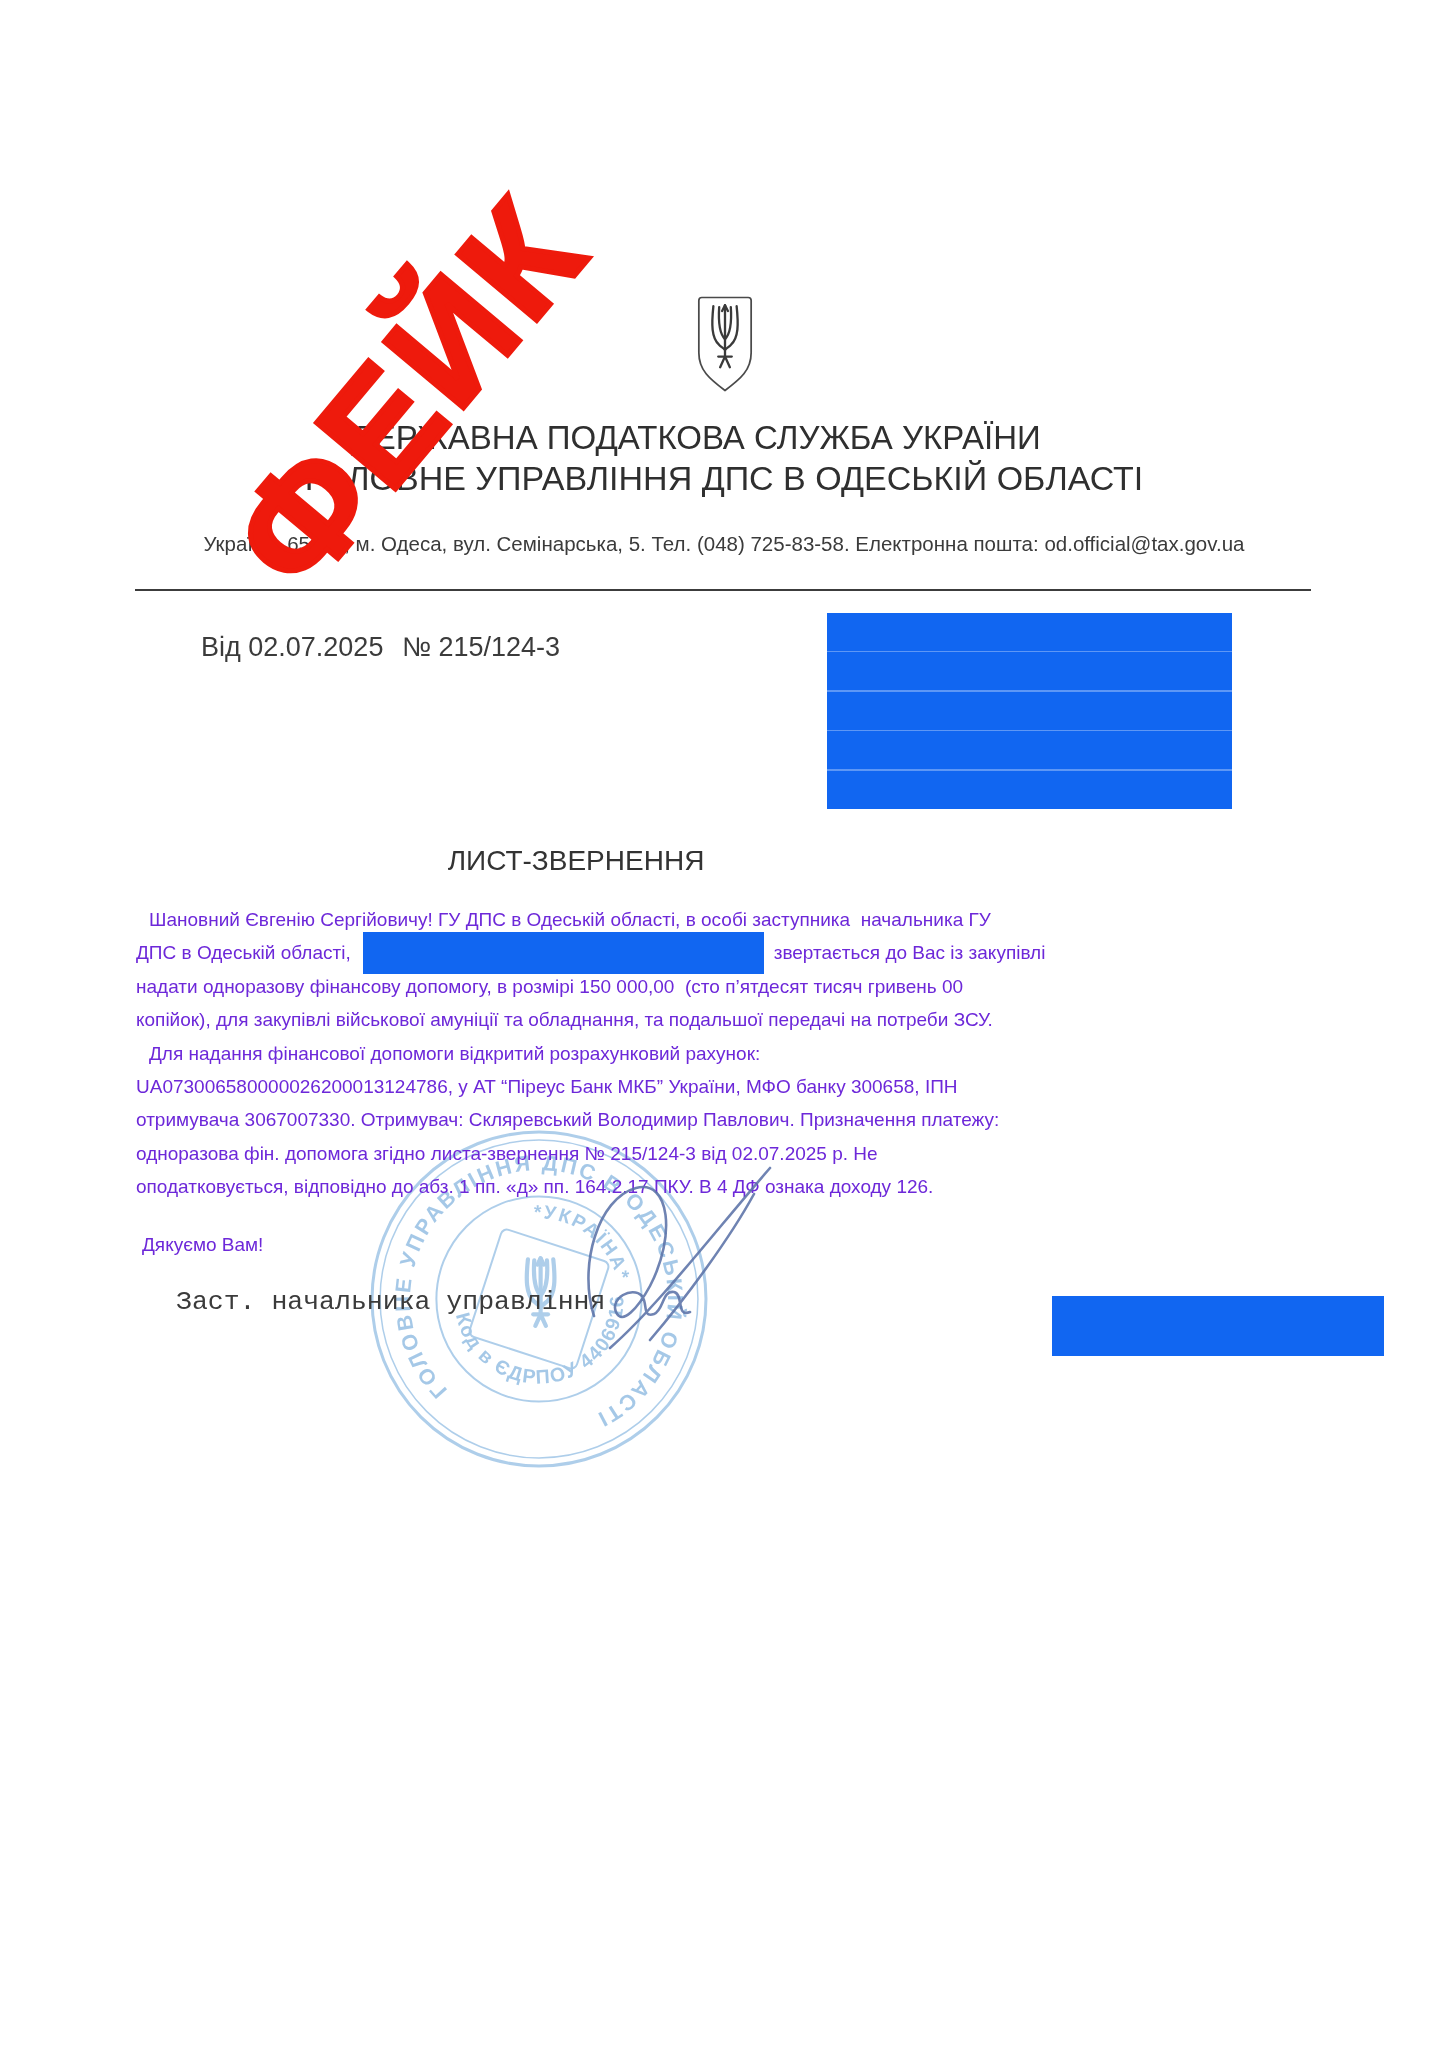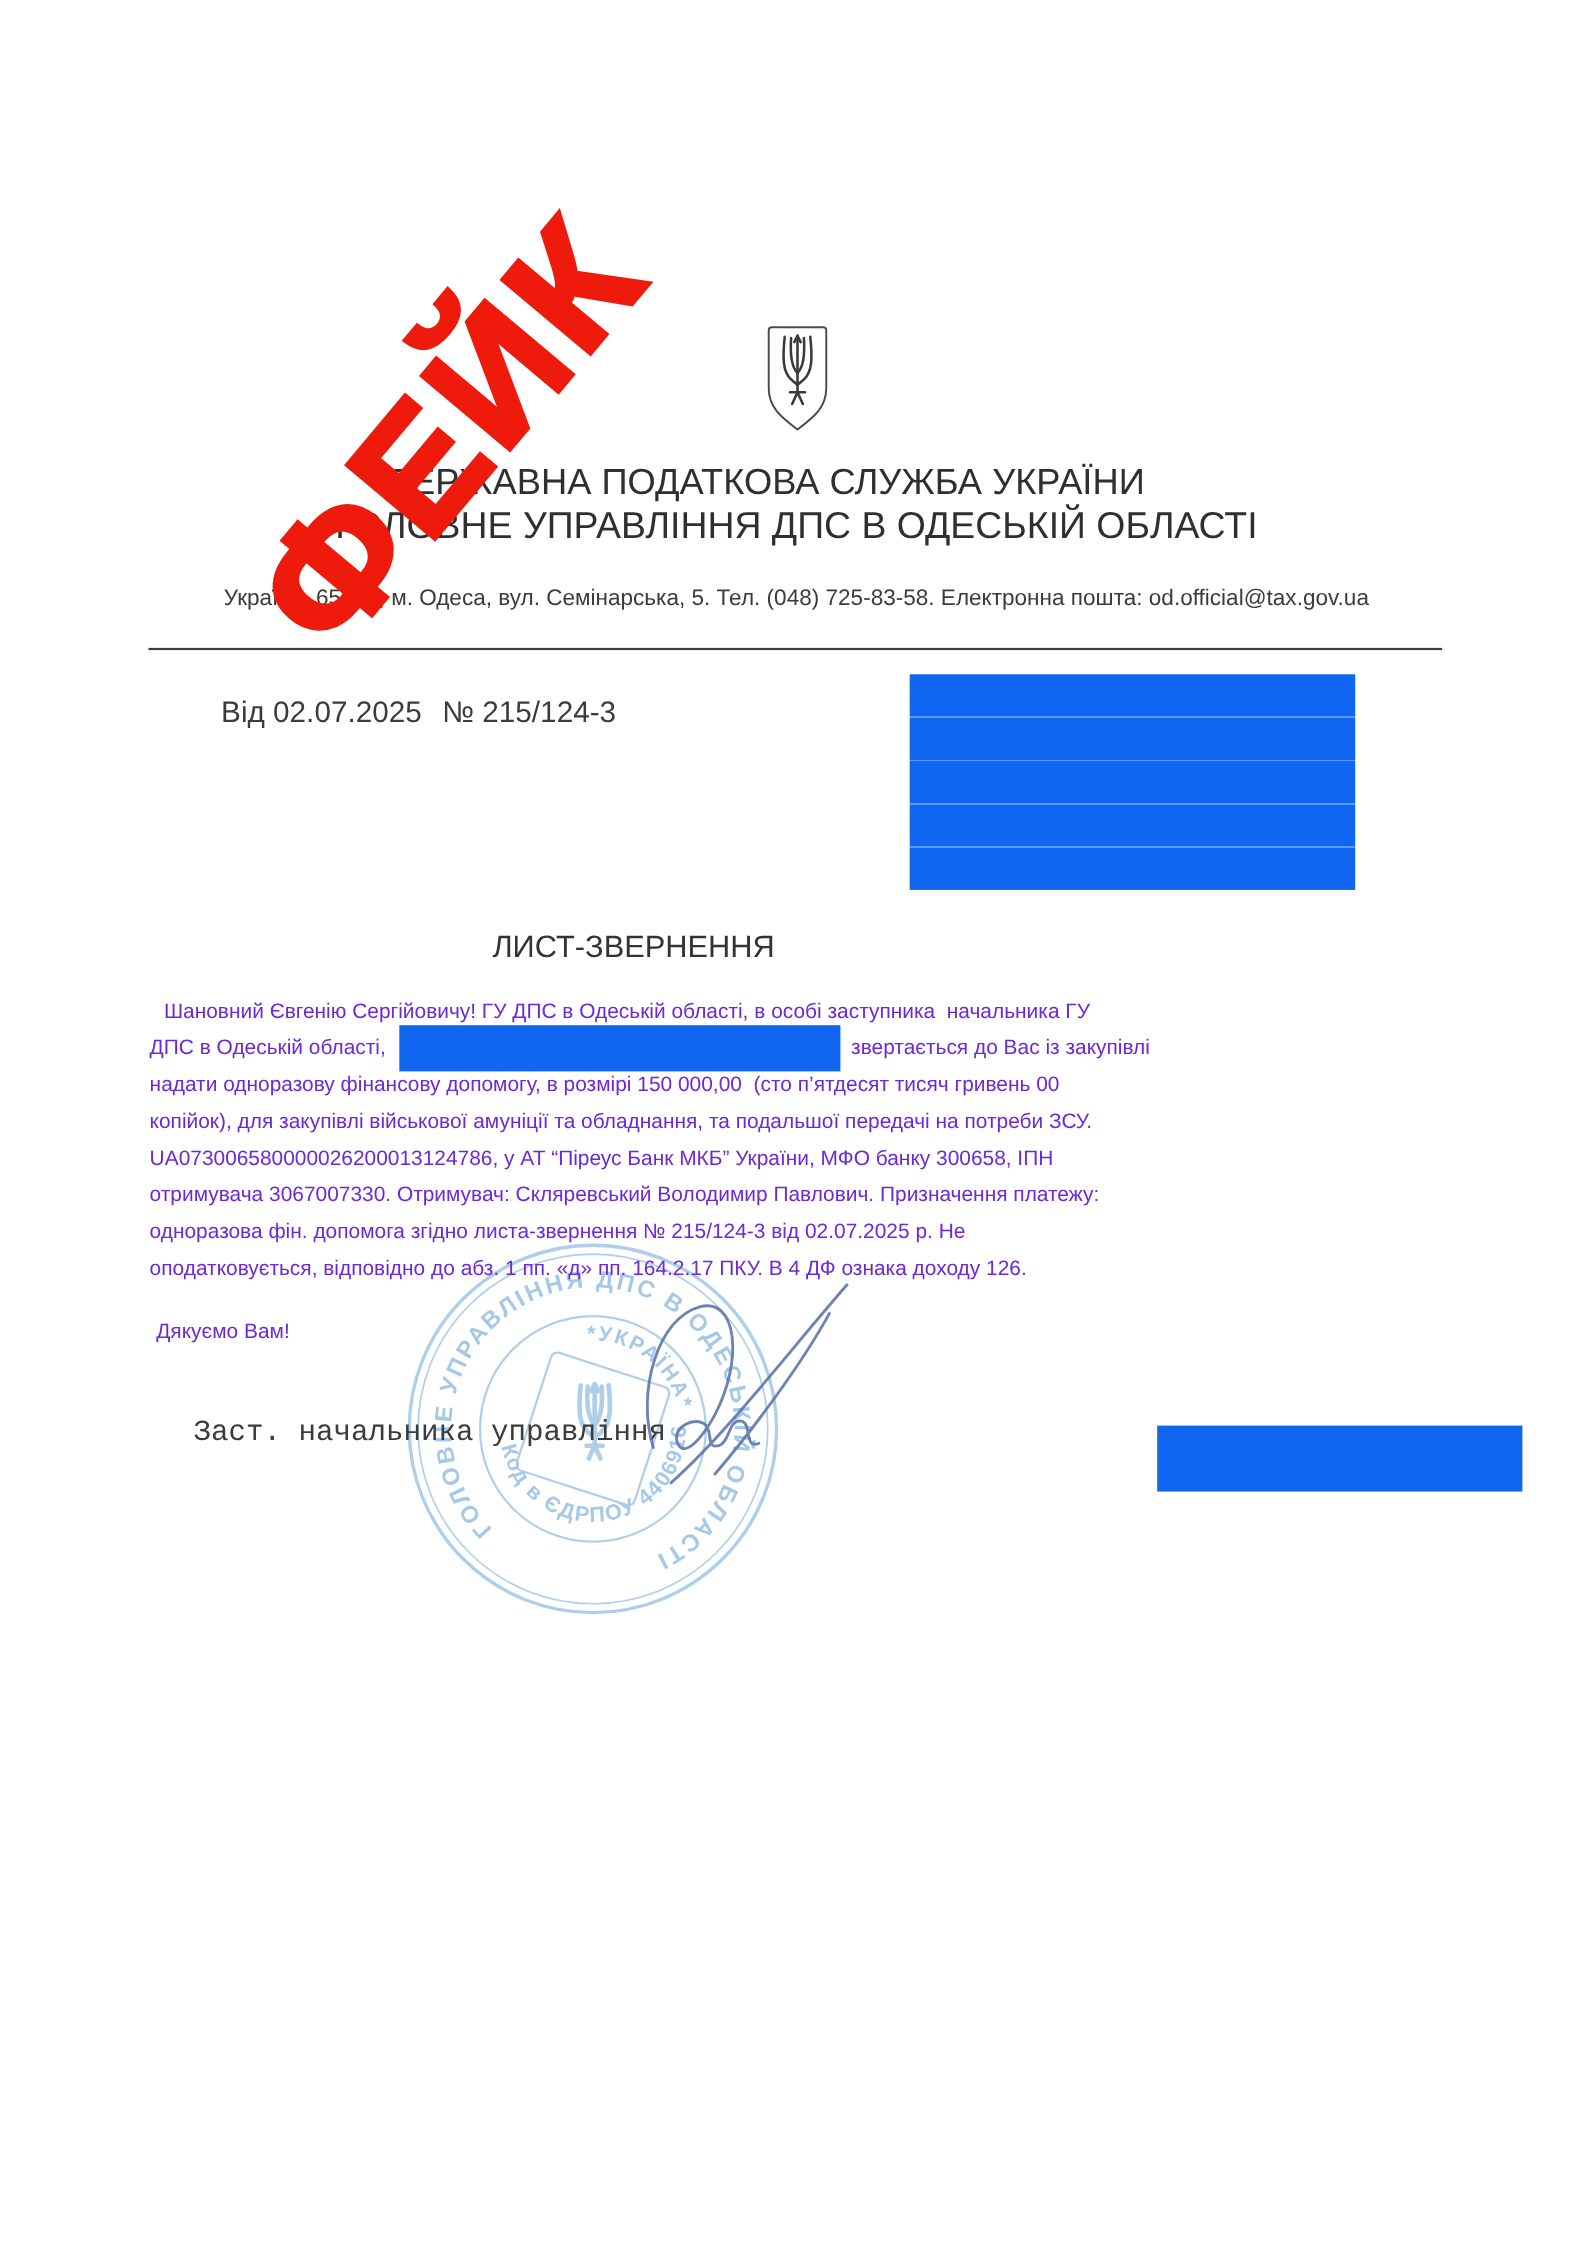--- a/index.html
+++ b/index.html
@@ -94,20 +94,21 @@
 
   <div class="body-block">
     <div class="bl indent">Шановний Євгенію Сергійовичу! ГУ ДПС в Одеській області, в особі заступника  начальника ГУ</div>
     <div class="bl line2-flex">
       <span>ДПС в Одеській області,</span>
       <span class="redaction-inline"></span>
       <span>звертається до Вас із закупівлі</span>
     </div>
     <div class="bl">надати одноразову фінансову допомогу, в розмірі 150 000,00  (сто п’ятдесят тисяч гривень 00</div>
     <div class="bl">копійок), для закупівлі військової амуніції та обладнання, та подальшої передачі на потреби ЗСУ.</div>
+    <div class="bl indent">Для надання фінансової допомоги відкритий розрахунковий рахунок:</div>
     <div class="bl">UA073006580000026200013124786, у АТ “Піреус Банк МКБ” України, МФО банку 300658, ІПН</div>
     <div class="bl">отримувача 3067007330. Отримувач: Скляревський Володимир Павлович. Призначення платежу:</div>
     <div class="bl">одноразова фін. допомога згідно листа-звернення № 215/124-3 від 02.07.2025 р. Не</div>
     <div class="bl">оподатковується, відповідно до абз. 1 пп. «д» пп. 164.2.17 ПКУ. В 4 ДФ ознака доходу 126.</div>
     <div class="bl indent-sm">Дякуємо Вам!</div>
   </div>
 
   <svg class="stamp" viewBox="0 0 340 340">
     <defs>
       <path id="ringPath" d="M79.5,260.5 A128,128 0 1 1 260.5,260.5 A128,128 0 0 1 79.5,260.5"></path>

